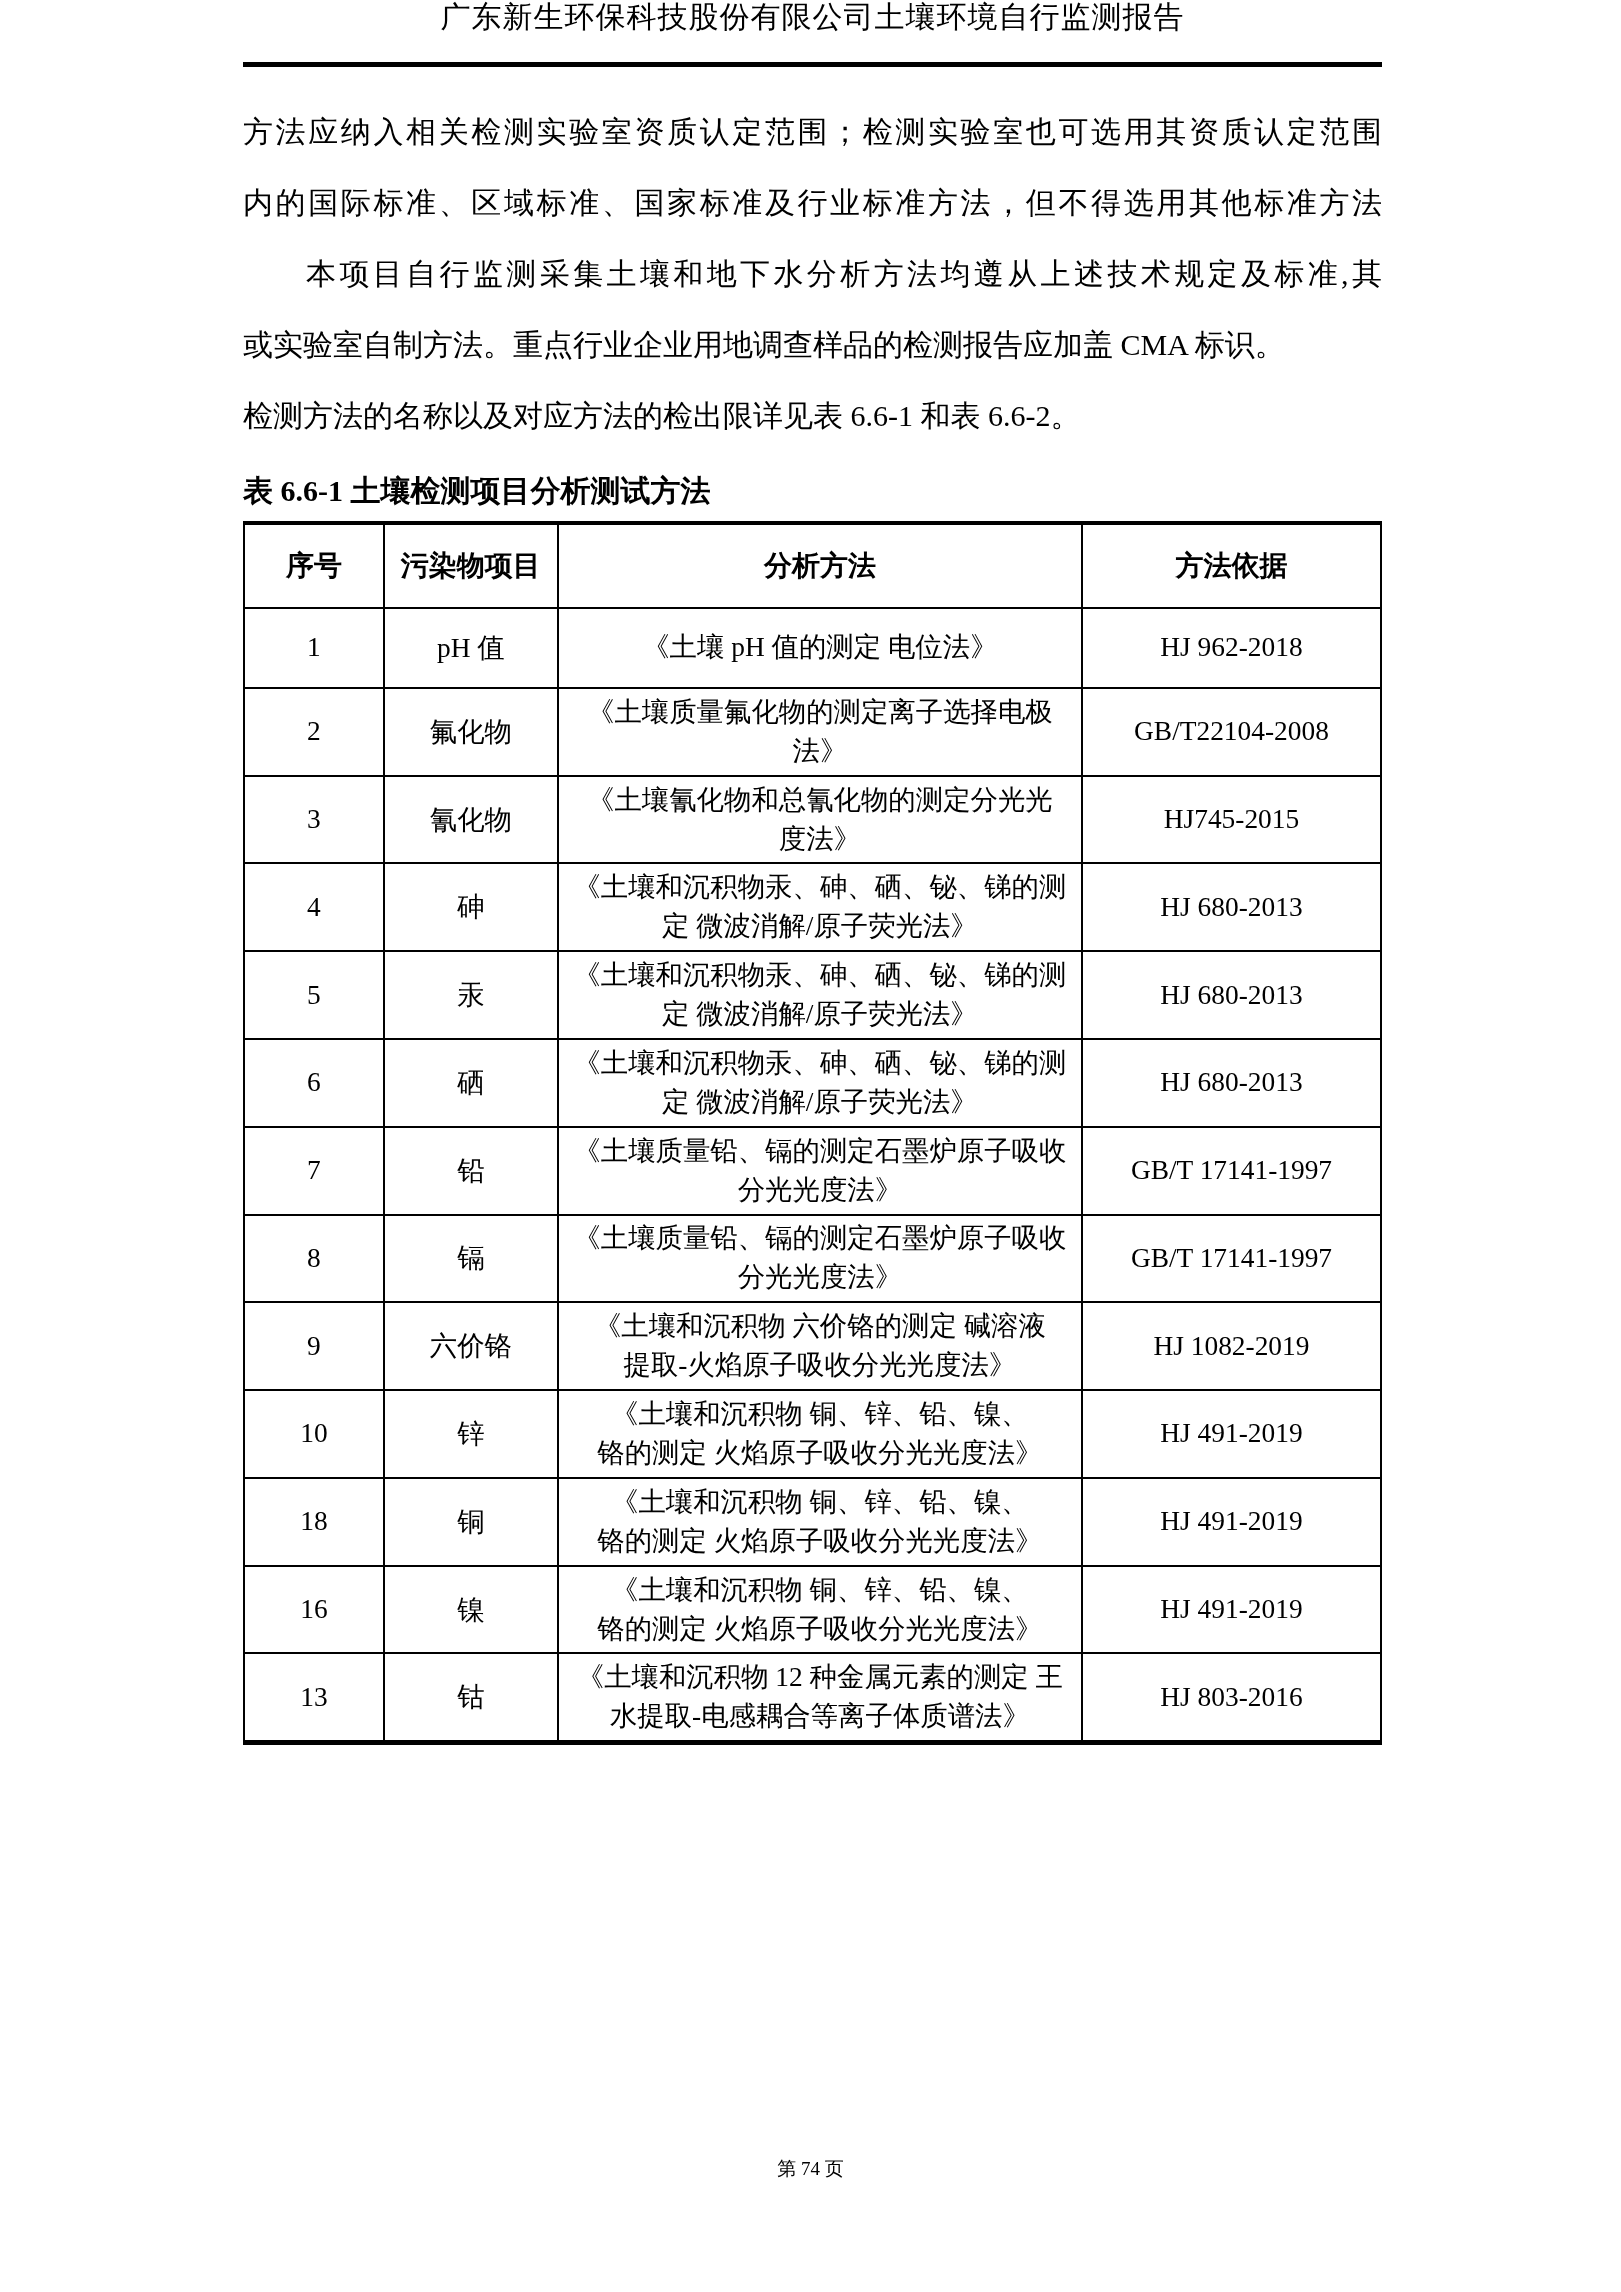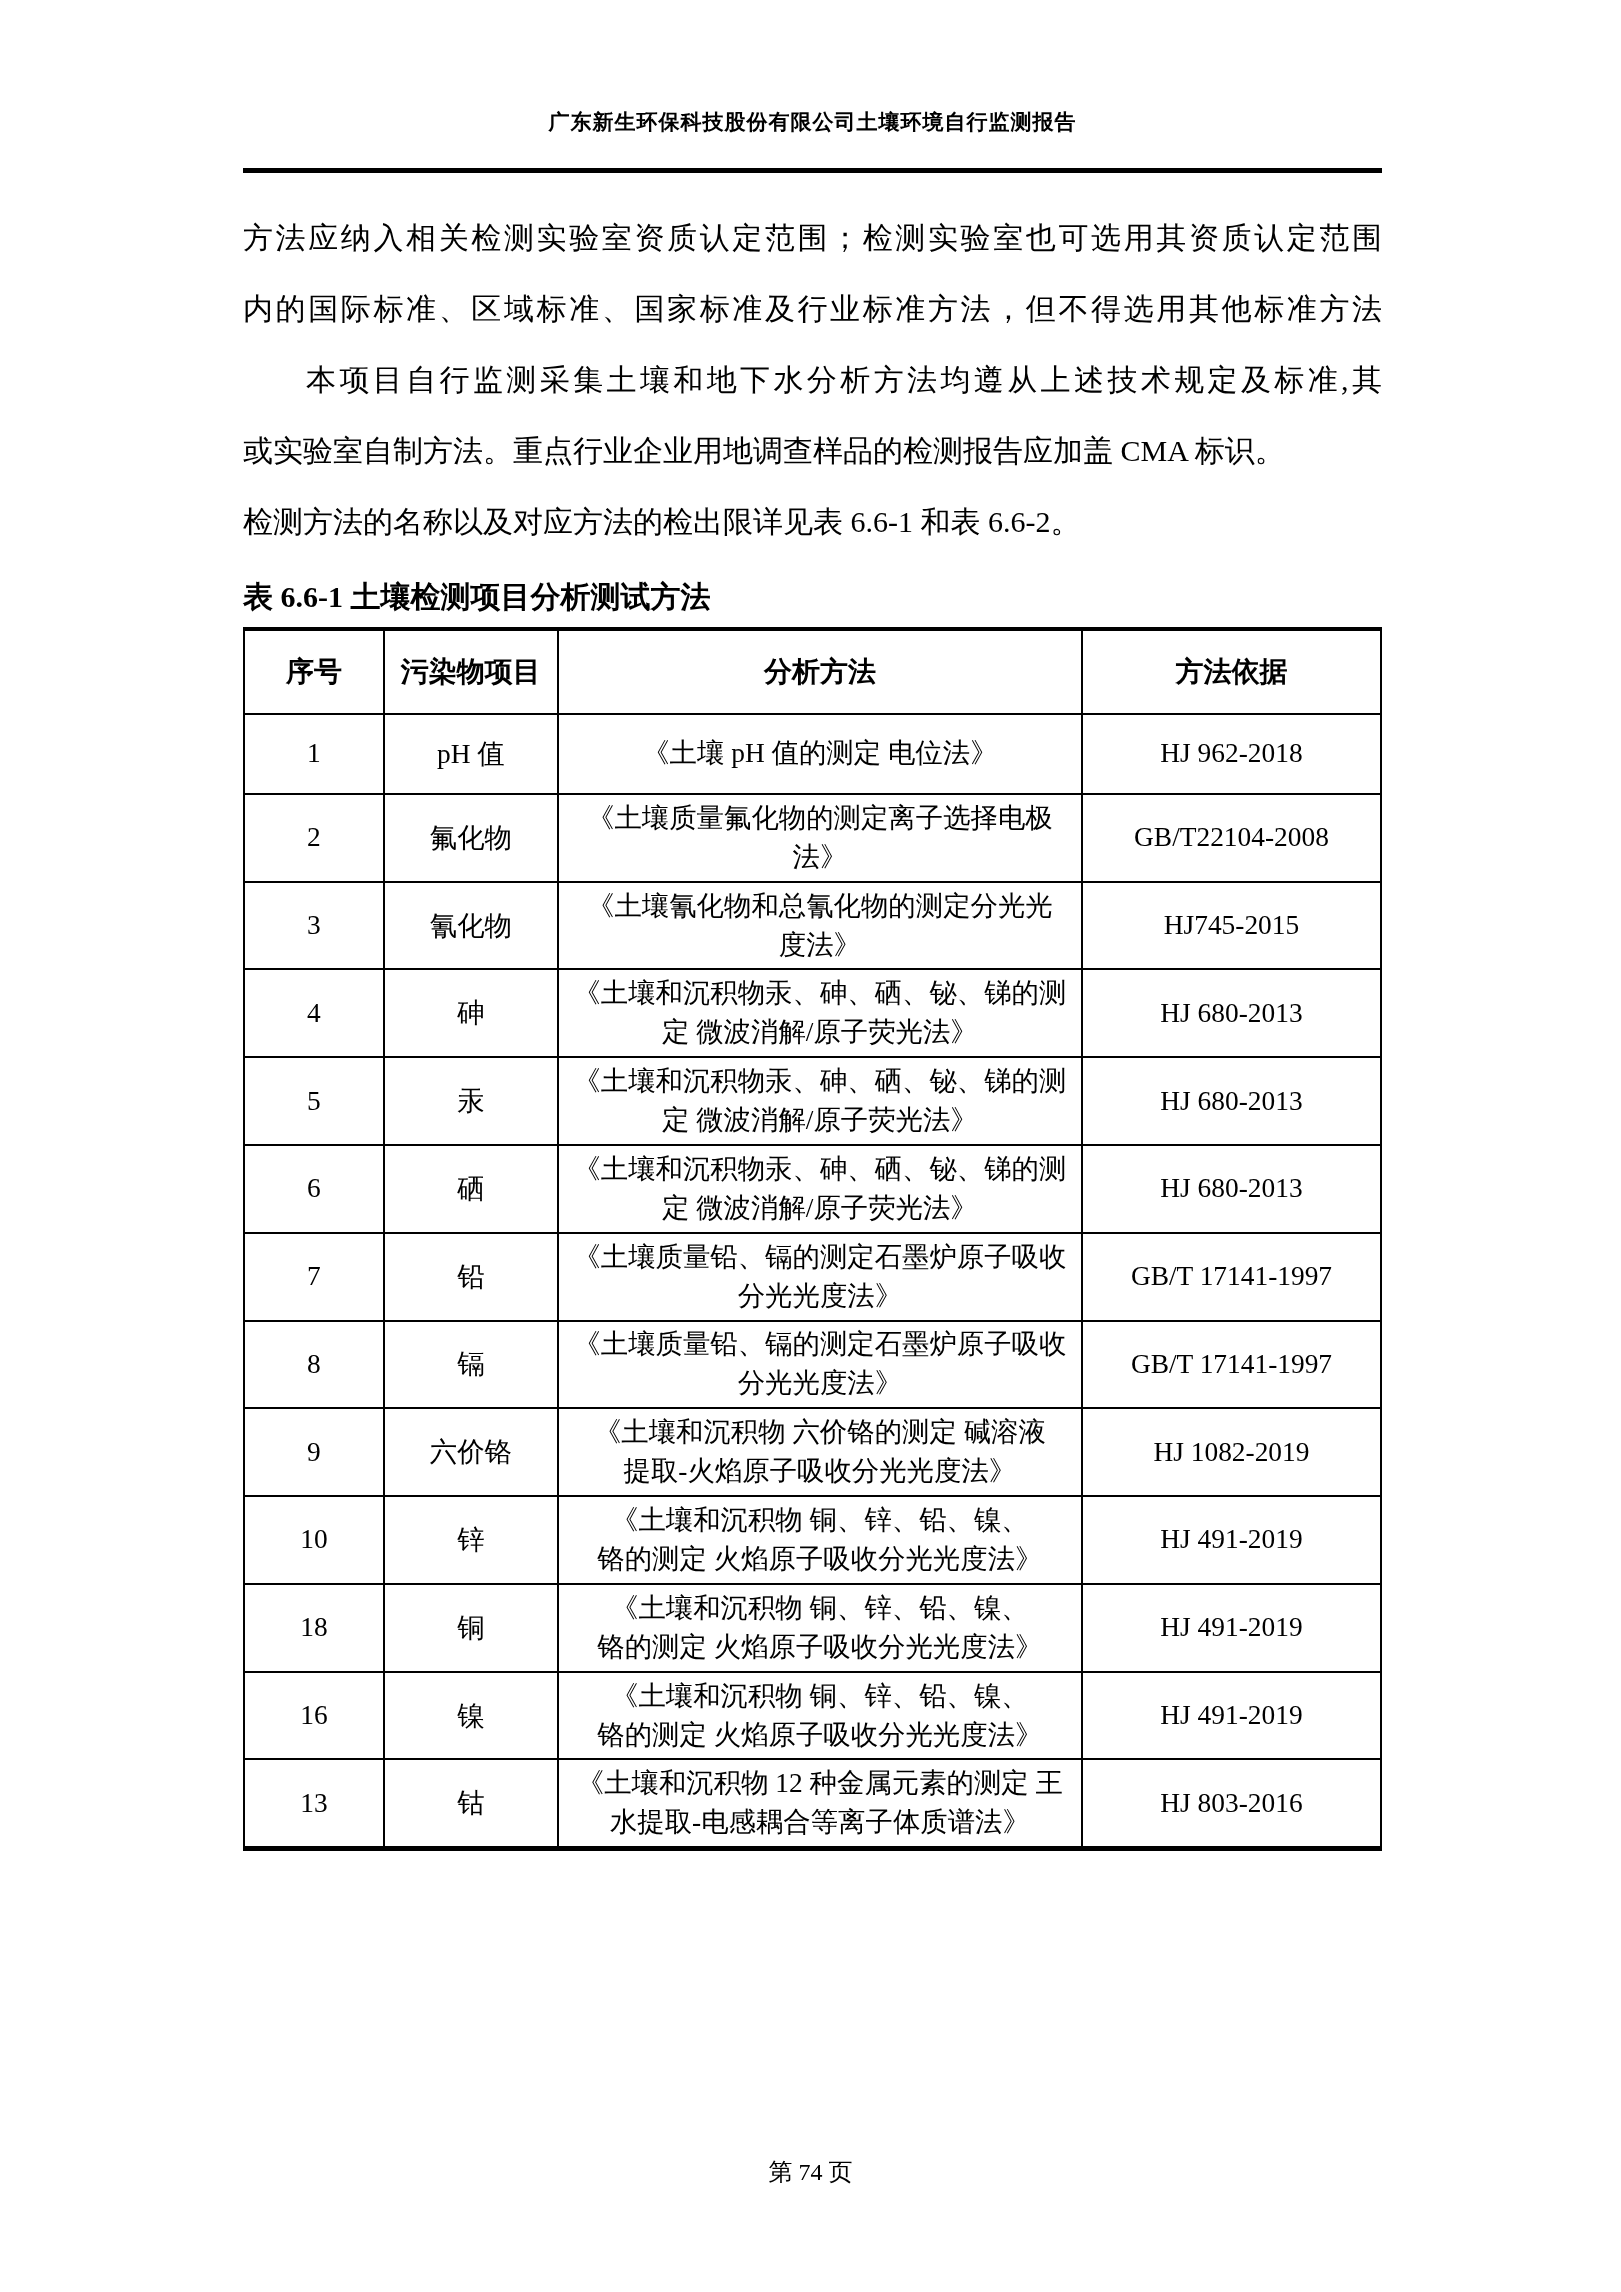--- a/index.html
+++ b/index.html
@@ -9,26 +9,24 @@
     height: 2293px;
     margin: 0 auto;
     background: #ffffff;
     color: #000000;
     font-family: "Liberation Serif", "DejaVu Serif", serif;
     overflow: hidden;
   }
   .content { margin: 0 239px 0 243px; }
 
   .doc-header-title {
-    margin-top: 106px;
     text-align: center;
-    font-size: 21px;
+    font-size: 30px;
     line-height: 33px;
     letter-spacing: 1px;
-    font-weight: bold;
   }
   .doc-header-rule {
     margin-top: 29px;
     height: 4.9px;
     background: #000000;
   }
 
   .body-text { margin-top: 29px; }
   .body-line {
     font-size: 30px;
@@ -78,21 +76,21 @@
     padding: 5.9px 9.8px;
   }
   td.basis-cell { font-size: 26.5px; }
 
   .doc-footer {
     position: absolute;
     top: 2156px;
     left: 0;
     width: 100%;
     text-align: center;
-    font-size: 24px;
+    font-size: 19px;
   }
 </style>
 </head>
 <body>
 
 <div class="page">
   <div class="content">
 
     <div class="doc-header">
       <div class="doc-header-title">广东新生环保科技股份有限公司土壤环境自行监测报告</div>

